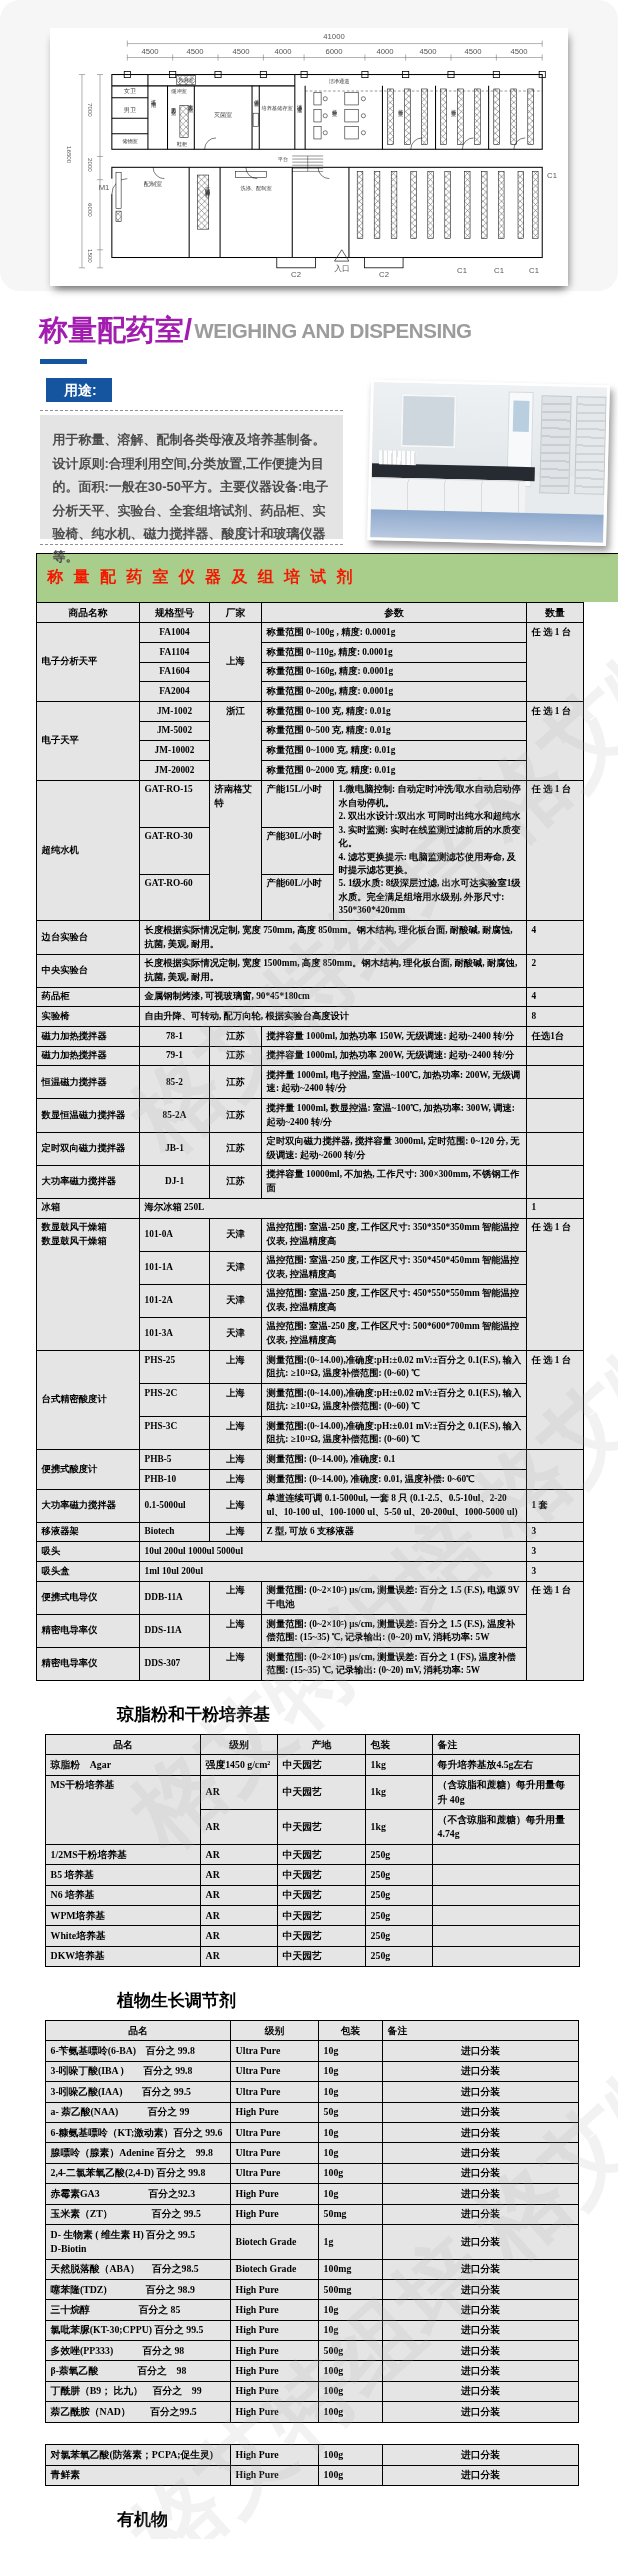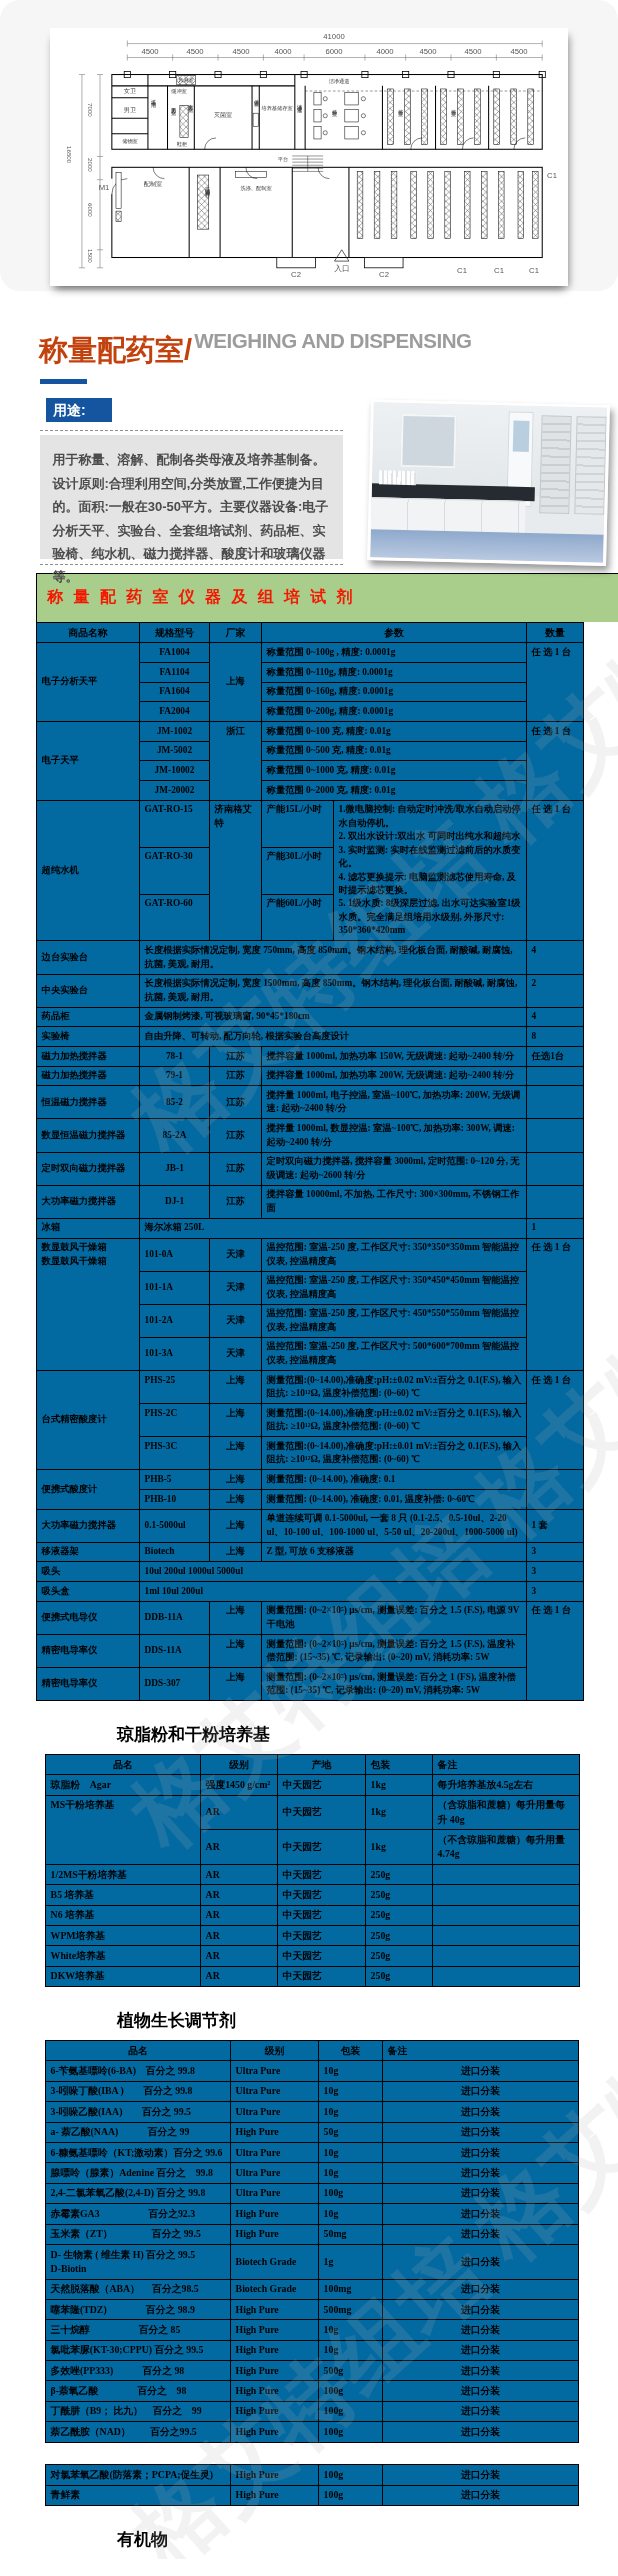--- a/index.html
+++ b/index.html
@@ -12,39 +12,39 @@
          box-shadow:0 7.2px 8.2px -3.1px rgba(0,0,0,.45), 5.2px 4.1px 7.2px -3.1px rgba(0,0,0,.25);}
   .sheet svg{position:absolute;left:0;top:0;}
   .fp-l{position:absolute;font-size:6.2px;color:#3a3a3a;white-space:nowrap;transform:translateX(-50%);font-family:"Liberation Sans",sans-serif;}
   .fp-b{font-size:7.7px;color:#555;}
   .fp-s{font-size:5.2px;}
   .fp-v{writing-mode:vertical-rl;transform:none;letter-spacing:1px;}
   .fp-dim-v{writing-mode:vertical-rl;transform:rotate(180deg);font-size:6.2px;}
 
   
   .title-block{padding:19.6px 0 0 39px;}
-  .t-zh{font-size:29px;font-weight:900;color:#c2410c;display:inline-block;vertical-align:middle;font-family:"Liberation Sans",sans-serif;margin-top:20px;}
+  .t-zh{font-size:29px;font-weight:900;color:#a21caf;display:inline-block;vertical-align:middle;font-family:"Liberation Sans",sans-serif;}
   .t-en{font-size:20.6px;font-weight:bold;color:#9c9c9c;display:inline-block;vertical-align:middle;letter-spacing:-0.5px;}
   .t-bar{width:47px;height:4.6px;background:#15559f;margin:8.2px 0 0 1px;}
 
   
   .purpose{position:relative;margin-top:14.4px;height:175px;}
   .p-label{position:absolute;left:46px;top:0;width:66px;height:24px;background:#15559f;color:#fff;
-           font-size:14px;font-weight:bold;line-height:24px;padding-left:7px;box-sizing:border-box;}
+           font-size:14px;font-weight:bold;line-height:24px;padding-left:18px;box-sizing:border-box;}
   .p-dash{position:absolute;left:40px;width:303px;border-top:1px dashed #8f8f8f;}
   .p-box{position:absolute;left:40px;top:37px;width:303px;height:124px;background:#e4e4e4;box-sizing:border-box;
          padding:13.4px 12.4px;font-size:13px;line-height:1.8;color:#4c4c4c;font-weight:bold;}
   .photo{position:absolute;left:369px;top:4.1px;width:233px;height:155px;background:#e8ebee;border:3.6px solid #fff;
          transform:rotate(1.4deg);box-shadow:3.1px 5.2px 7.2px rgba(0,0,0,.4);overflow:hidden;}
   .ph{position:absolute;}
   .section-title{font-family:"Liberation Serif",serif;font-weight:bold;font-size:17px;color:#000;margin:21.6px 0 8.2px 117px;}
   .g-banner{box-sizing:border-box;width:596px;margin-left:36px;border:1.5px solid #000;border-bottom:none;height:49px;
             background:#a9cd8b;display:flex;align-items:center;justify-content:flex-start;}
   .g-banner span{color:#f51800;font-size:16px;font-weight:bold;font-family:"Liberation Serif",serif;letter-spacing:10.3px;padding-left:10.3px;}
-  table.doc{border-collapse:collapse;table-layout:fixed;background:#0369a1;}
+  table.doc{border-collapse:collapse;table-layout:fixed;background:#e5e5e5;}
   table.doc td,table.doc th{border:1px solid #000;font-family:"Liberation Serif",serif;font-weight:bold;
             color:#000;padding:2.6px 4.6px;word-wrap:break-word;overflow-wrap:break-word;}
   table.main-t{margin-left:36px;font-size:9.3px;border:1.5px solid #000;}
   table.main-t td,table.main-t th{font-size:9.3px;line-height:1.45;}
   table.sub-t{margin-left:45px;border:1.5px solid #000;}
   table.sub-t td,table.sub-t th{font-size:9.8px;line-height:1.45;}
   table.doc th{text-align:center;font-size:9.8px;}
   td.al-c{text-align:center;} td.al-l{text-align:left;}
   td.va-t{vertical-align:top;} td.va-m{vertical-align:middle;}
   .pre{white-space:pre-line;}

